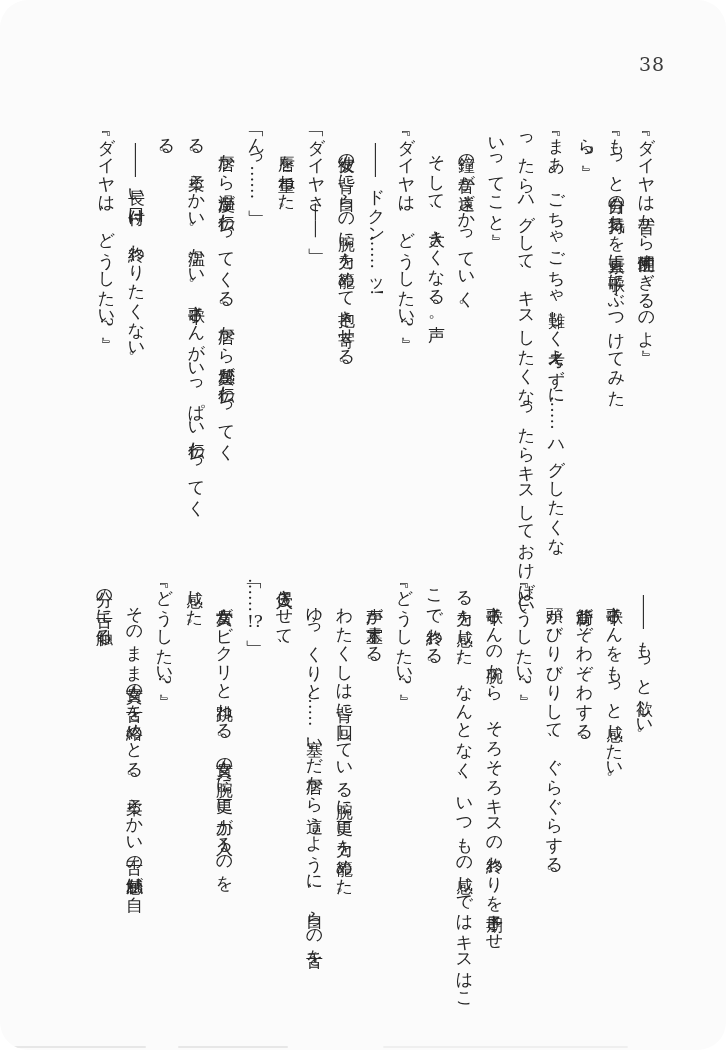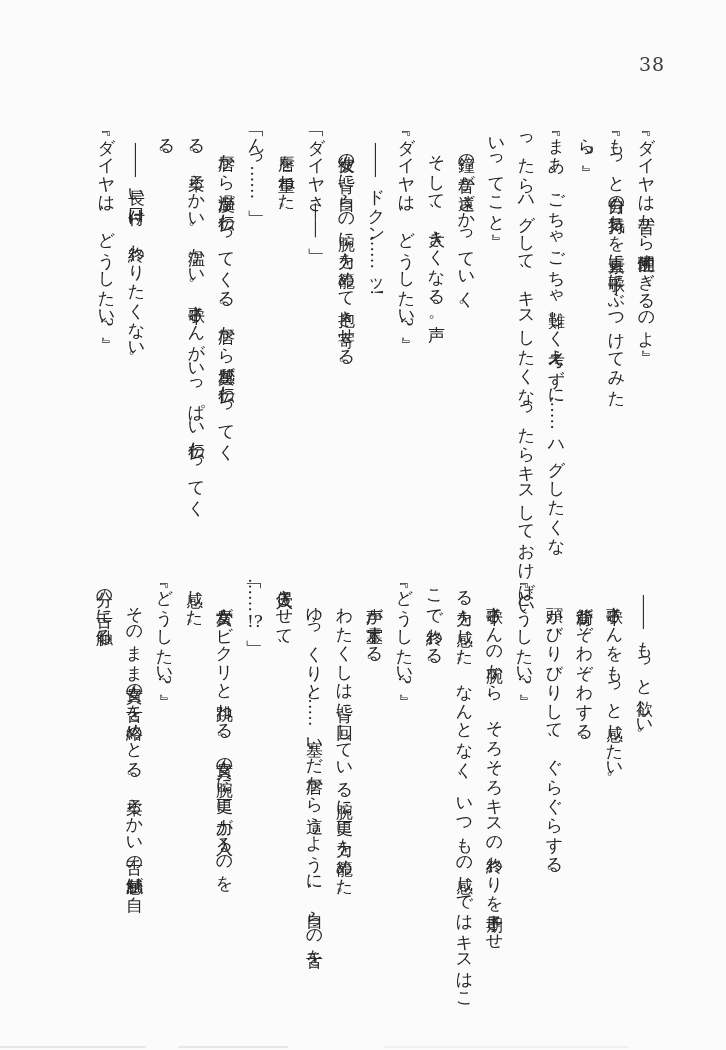--- a/index.html
+++ b/index.html
@@ -9,20 +9,21 @@
     --scan-edge: #e7e7e7;
   }
   html, body { margin: 0; padding: 0; }
   .page {
     position: relative;
     width: 726px;
     height: 1050px;
     background: var(--bg);
     overflow: hidden;
     font-family: "DejaVu Serif", "Liberation Serif", serif;
+    border-radius: 28px;
   }
   .page-num {
     position: absolute;
     top: 53px;
     left: 639px;
     font-size: 19px;
     letter-spacing: 1px;
     color: var(--pagenum);
   }
   .vblock {

